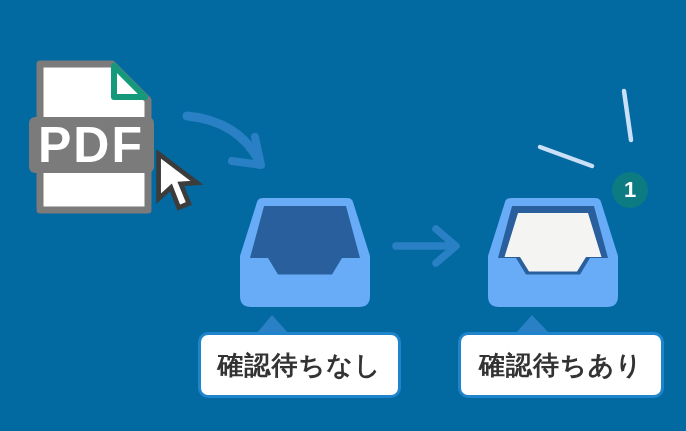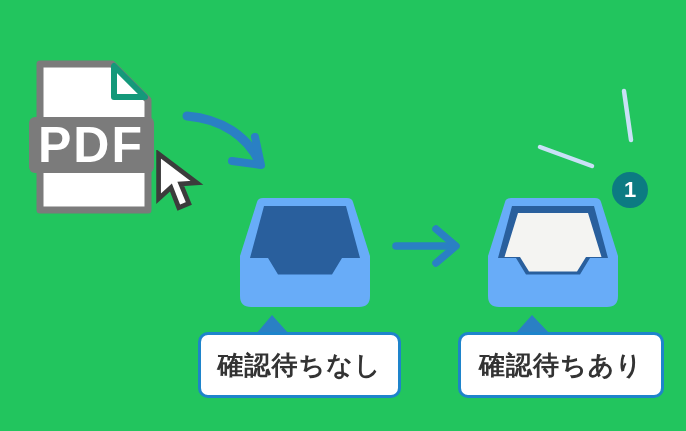--- a/index.html
+++ b/index.html
@@ -1,17 +1,17 @@
 <!DOCTYPE html>
 <html><head>
 <meta charset="utf-8">
 <style>
   html,body{margin:0;padding:0;background:#fff;}
   .canvas{
-    position:relative;width:686px;height:431px;background:#22c55e;overflow:hidden;
+    position:relative;width:686px;height:431px;background:#0369a1;overflow:hidden;
     font-family:"Liberation Sans", sans-serif;
   }
   .abs{position:absolute;}
   svg{display:block;}
   .pdf-label-text{
     font-family:"Liberation Sans", sans-serif;
     font-weight:bold;font-size:50px;letter-spacing:2px;fill:#ffffff;
   }
   .callout{
     position:absolute;top:332px;height:66px;background:#ffffff;

